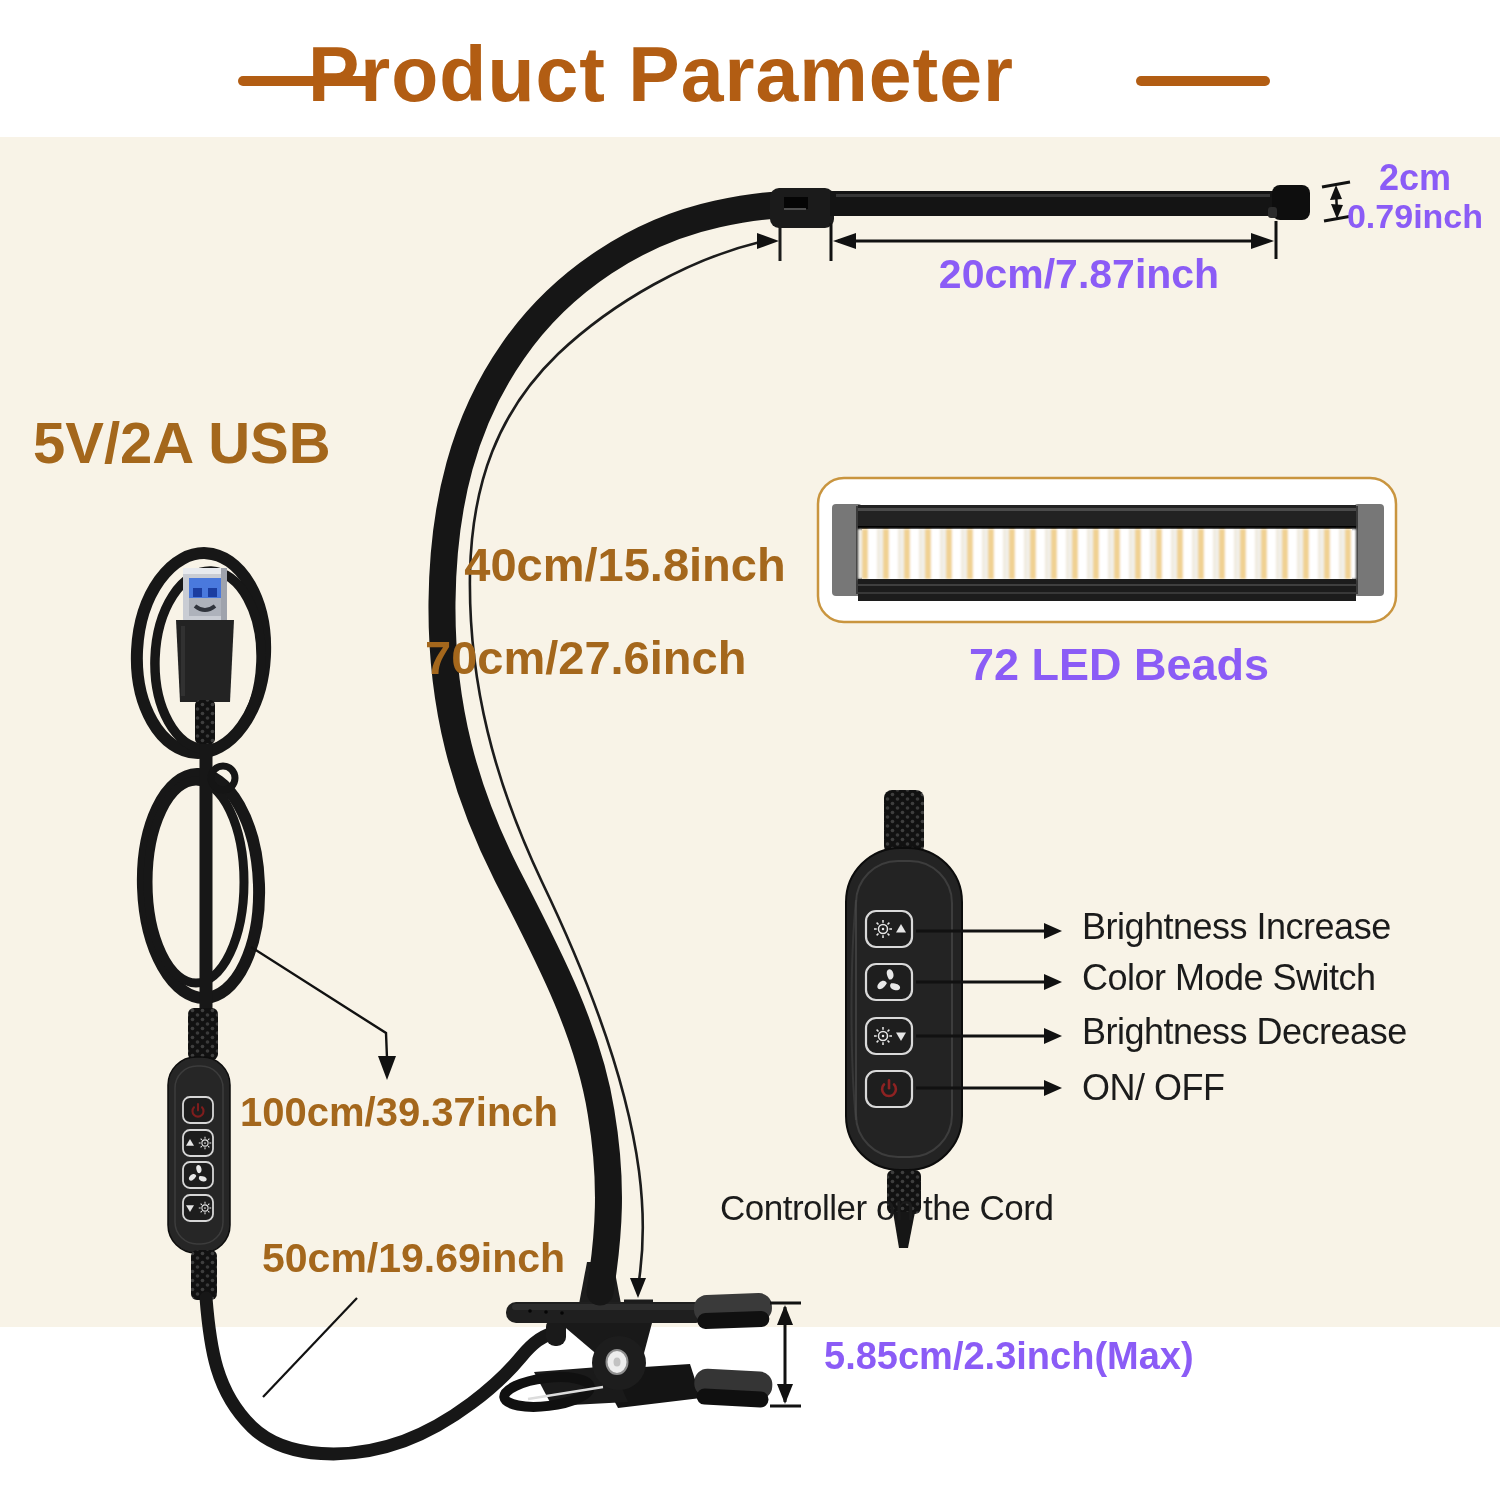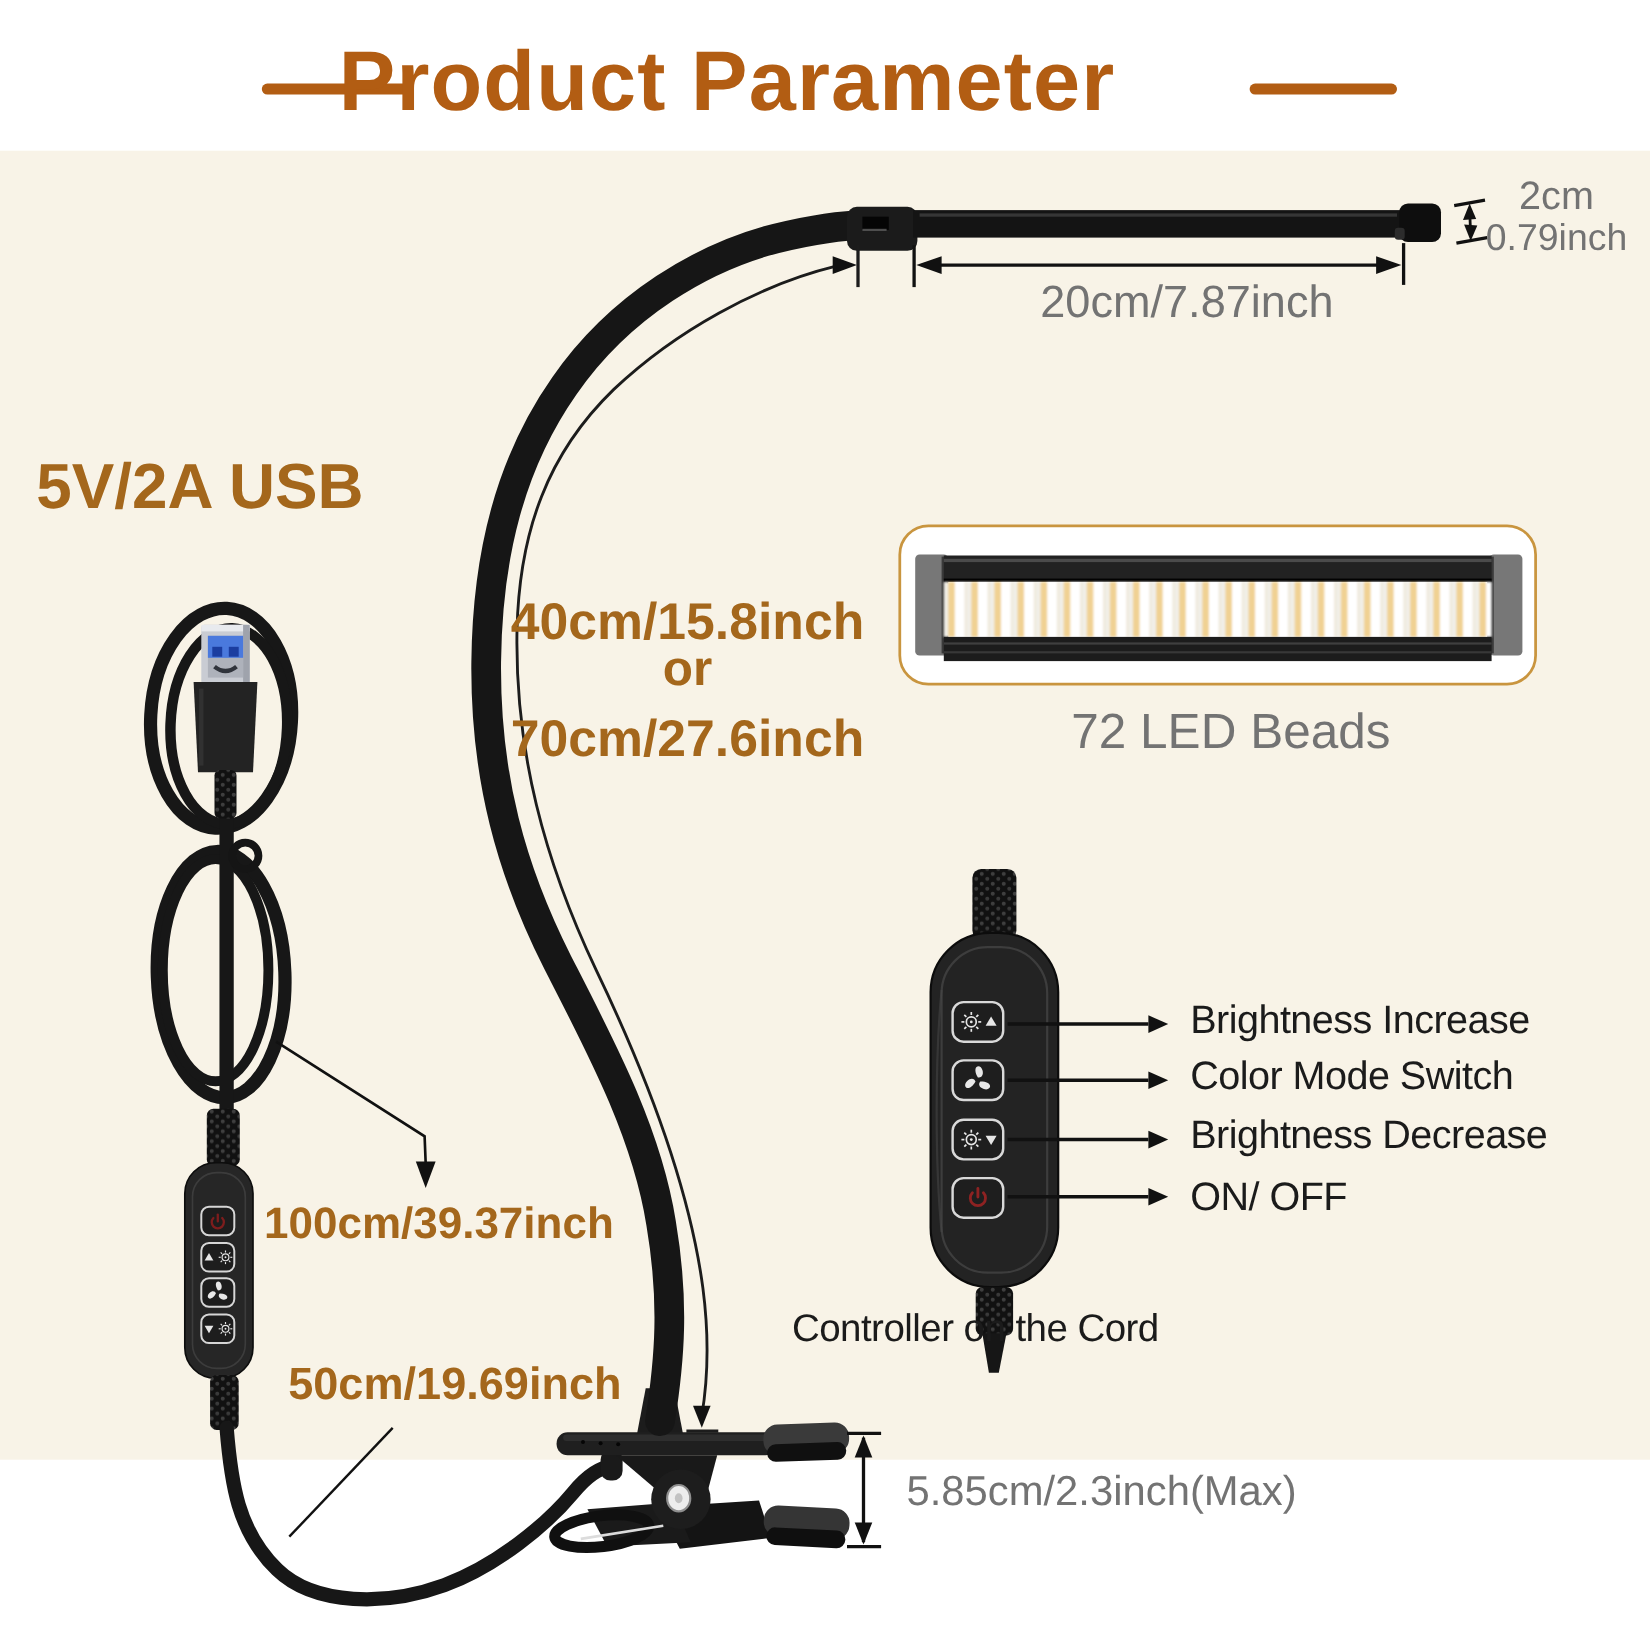--- a/index.html
+++ b/index.html
@@ -6,26 +6,26 @@
   .stage{position:relative;width:1500px;height:1500px;background:#ffffff;overflow:hidden;
          font-family:"Liberation Sans","DejaVu Sans",sans-serif;}
   .cream{position:absolute;left:0;top:137px;width:1500px;height:1190px;background:var(--background-cream,#f8f3e7);}
   .diagram-svg{position:absolute;left:0;top:0;width:1500px;height:1500px;}
   .txt{position:absolute;line-height:1;white-space:nowrap;}
   .title{left:0;top:36px;width:1322px;text-align:center;font-size:77px;font-weight:bold;
          color:var(--title-brown,#b25d13);letter-spacing:1px;}
   .dash{position:absolute;top:76px;width:134px;height:10px;border-radius:5px;background:var(--title-brown,#b25d13);}
   .dash-l{left:238px;} .dash-r{left:1136px;}
   .brown{color:var(--accent-brown,#a4671c);font-weight:bold;}
-  .ink{color:#737373;font-weight:normal;}
+  .ink{color:#8b5cf6;font-weight:bold;}
   .plain{color:#1b1b1b;font-family:Liberation Sans, sans-serif;font-weight:normal;letter-spacing:-0.5px;}
   .usb-power{left:33px;top:414px;font-size:58px;}
   .len40{left:425px;top:505px;width:400px;text-align:center;font-size:47px;margin-top:36px;}
   .len-or{left:425px;top:585px;width:400px;text-align:center;font-size:45px;}
-  .len70{left:425px;top:647px;width:400px;text-align:center;font-size:47px;}
+  .len70{left:425px;top:634px;width:400px;font-size:47px;}
   .head-cm{left:1350px;top:160px;width:130px;text-align:center;font-size:36px;}
   .head-inch{left:1340px;top:199px;width:150px;text-align:center;font-size:34px;}
   .bar-len{left:929px;top:254px;width:300px;text-align:center;font-size:41px;}
   .led-beads{left:969px;top:642px;width:300px;text-align:center;font-size:45px;}
   .cable-len{left:240px;top:1092px;font-size:40px;}
   .cord-len{left:262px;top:1238px;font-size:41px;}
   .clip-open{left:824px;top:1337px;font-size:38px;}
   .btn-label{left:1082px;font-size:36px;}
   .bl-0{top:909px;} .bl-1{top:960px;} .bl-2{top:1014px;} .bl-3{top:1070px;}
   .ctrl-caption{left:720px;top:1190px;width:380px;text-align:left;font-size:35px;}
@@ -295,21 +295,20 @@
       <polygon points="785,1404 777,1384 793,1384" stroke="none"></polygon>
     </g>
   </svg>
 
   <div class="dash dash-l"></div>
   <div class="txt title">Product Parameter</div>
   <div class="dash dash-r"></div>
 
   <div class="txt brown usb-power">5V/2A USB</div>
   <div class="txt brown len40">40cm/15.8inch</div>
-  <div class="txt brown len-or">or</div>
   <div class="txt brown len70">70cm/27.6inch</div>
   <div class="txt ink head-cm">2cm</div>
   <div class="txt ink head-inch">0.79inch</div>
   <div class="txt ink bar-len">20cm/7.87inch</div>
   <div class="txt ink led-beads">72 LED Beads</div>
   <div class="txt brown cable-len">100cm/39.37inch</div>
   <div class="txt brown cord-len">50cm/19.69inch</div>
   <div class="txt ink clip-open">5.85cm/2.3inch(Max)</div>
 
   <div class="txt plain btn-label bl-0">Brightness Increase</div>

